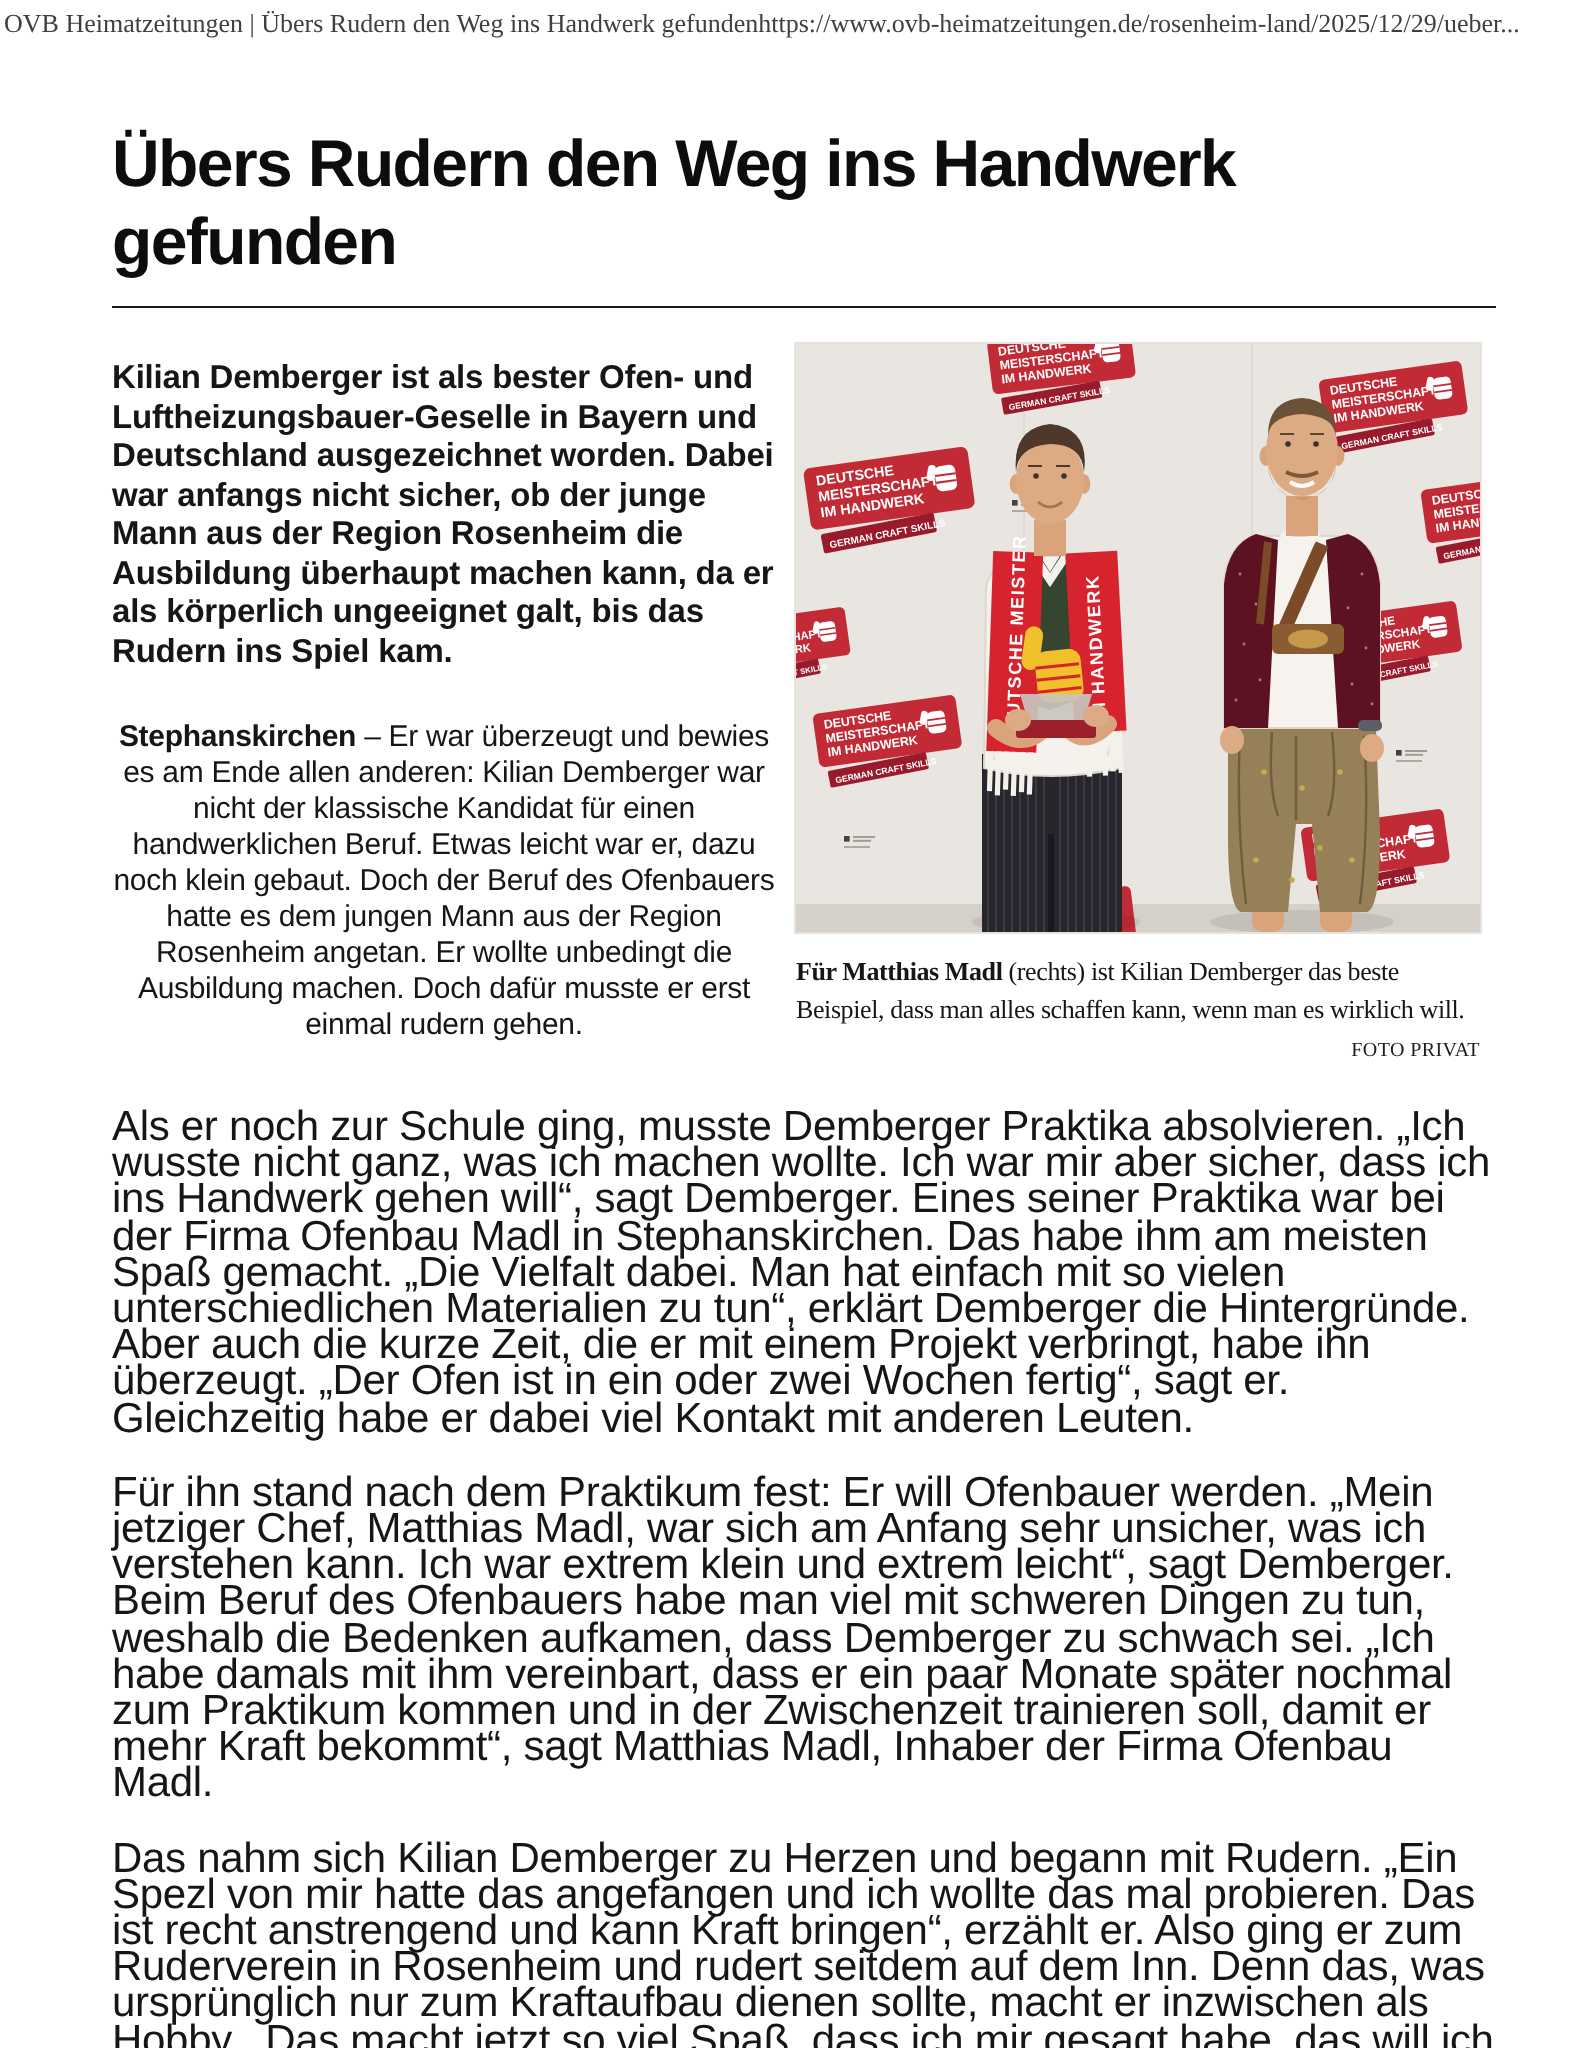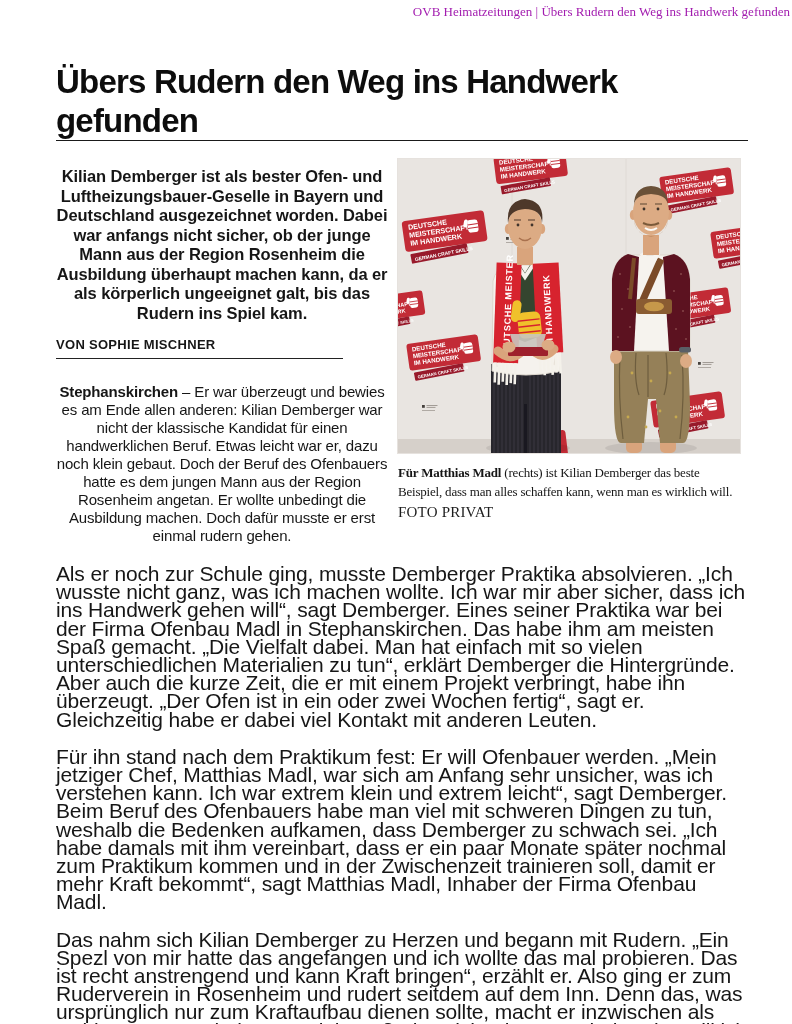--- a/index.html
+++ b/index.html
@@ -1,59 +1,59 @@
 <!DOCTYPE html>
 <html lang="de"><head>
 <meta charset="utf-8">
 <style>
   html,body{margin:0;padding:0;background:#ffffff;}
   .page{position:relative;width:792px;height:1024px;background:#fff;overflow:hidden;
         font-family:"Liberation Sans",sans-serif;color:#161616;}
   
   .print-header,.print-footer{position:absolute;left:2px;right:2px;display:flex;
-        justify-content:flex-end;font-family:"Liberation Serif",serif;
-        font-size:13px;color:#a21caf;}
+        justify-content:flex-start;font-family:"Liberation Serif",serif;
+        font-size:13px;color:#404040;}
   .print-header{top:4px;}
   .print-footer{bottom:6px;}
   .print-header span,.print-footer span{white-space:nowrap;}
   
   .content{position:absolute;left:56px;top:62px;width:692px;}
   h1.title{margin:0;font-size:33px;line-height:39px;font-weight:bold;letter-spacing:-0.8px;
-        color:#0d0d0d;padding-bottom:0;border-bottom:1.5px solid #1a1a1a;}
+        color:#0d0d0d;padding-bottom:13px;border-bottom:1.5px solid #1a1a1a;}
   .columns{display:flex;margin-top:26px;}
   .left-col{flex:0 0 332px;}
-  .lead{margin:0;font-weight:bold;font-size:16.5px;line-height:19.5px;letter-spacing:-0.1px;text-align:center;}
+  .lead{margin:0;font-weight:bold;font-size:16.5px;line-height:19.5px;letter-spacing:-0.1px;}
   .byline{margin-top:14px;font-weight:bold;font-size:13px;line-height:16px;letter-spacing:.3px;
         padding-bottom:5px;border-bottom:1.5px solid #222;width:287px;}
   .body-p{margin:24px 0 0;font-size:15px;line-height:18px;letter-spacing:-0.15px;text-align:center;}
   .subhead{margin:24px 0 0;font-size:17px;line-height:20px;font-weight:bold;white-space:pre-line;}
   .right-col{margin-left:auto;width:342px;margin-top:-8px;margin-right:8px;}
   figure{margin:0;}
   figure svg{display:block;outline:1px solid #e6e2de;}
   figcaption{margin-top:10px;font-size:13px;line-height:19px;letter-spacing:-0.2px;font-family:Liberation Serif, serif;}
-  .credit{font-size:15px;letter-spacing:.2px;margin-top:2px;color:#1d1d1d;}
+  .credit{text-align:right;font-size:10px;letter-spacing:.2px;margin-top:2px;color:#1d1d1d;}
   .full-text{margin-top:20px;}
   .full-text p{margin:0 0 19px;font-size:21px;line-height:18.2px;letter-spacing:-0.15px;}
 </style>
 </head>
 <body>
 
 <div class="page">
 
   <header class="print-header">
     <span>OVB Heimatzeitungen | Übers Rudern den Weg ins Handwerk gefunden</span>
+    <span>https://www.ovb-heimatzeitungen.de/rosenheim-land/2025/12/29/ueber...</span>
   </header>
 
   <main class="content">
     <h1 class="title">Übers Rudern den Weg ins Handwerk gefunden</h1>
 
     <div class="columns">
       <div class="left-col">
         <p class="lead">Kilian Demberger ist als bester Ofen- und Luftheizungsbauer-Geselle in Bayern und Deutschland ausgezeichnet worden. Dabei war anfangs nicht sicher, ob der junge Mann aus der Region Rosenheim die Ausbildung überhaupt machen kann, da er als körperlich ungeeignet galt, bis das Rudern ins Spiel kam.</p>
-        <div class="byline">VON SOPHIE MISCHNER</div>
         <p class="body-p"><strong>Stephanskirchen</strong><span> – Er war überzeugt und bewies es am Ende allen anderen: Kilian Demberger war nicht der klassische Kandidat für einen handwerklichen Beruf. Etwas leicht war er, dazu noch klein gebaut. Doch der Beruf des Ofenbauers hatte es dem jungen Mann aus der Region Rosenheim angetan. Er wollte unbedingt die Ausbildung machen. Doch dafür musste er erst einmal rudern gehen.</span></p>
       </div>
 
       <figure class="right-col">
         <svg width="342" height="294" viewBox="0 0 342 294" xmlns="http://www.w3.org/2000/svg" font-family="'Liberation Sans',sans-serif">
           <defs>
             <g id="badge" font-weight="bold" font-size="6.2" fill="#ffffff">
               <rect x="-36" y="-16" width="72" height="27" rx="3" fill="#c22b36"></rect>
               <text x="-31" y="-8">DEUTSCHE</text>
               <text x="-31" y="-1">MEISTERSCHAFT</text>

